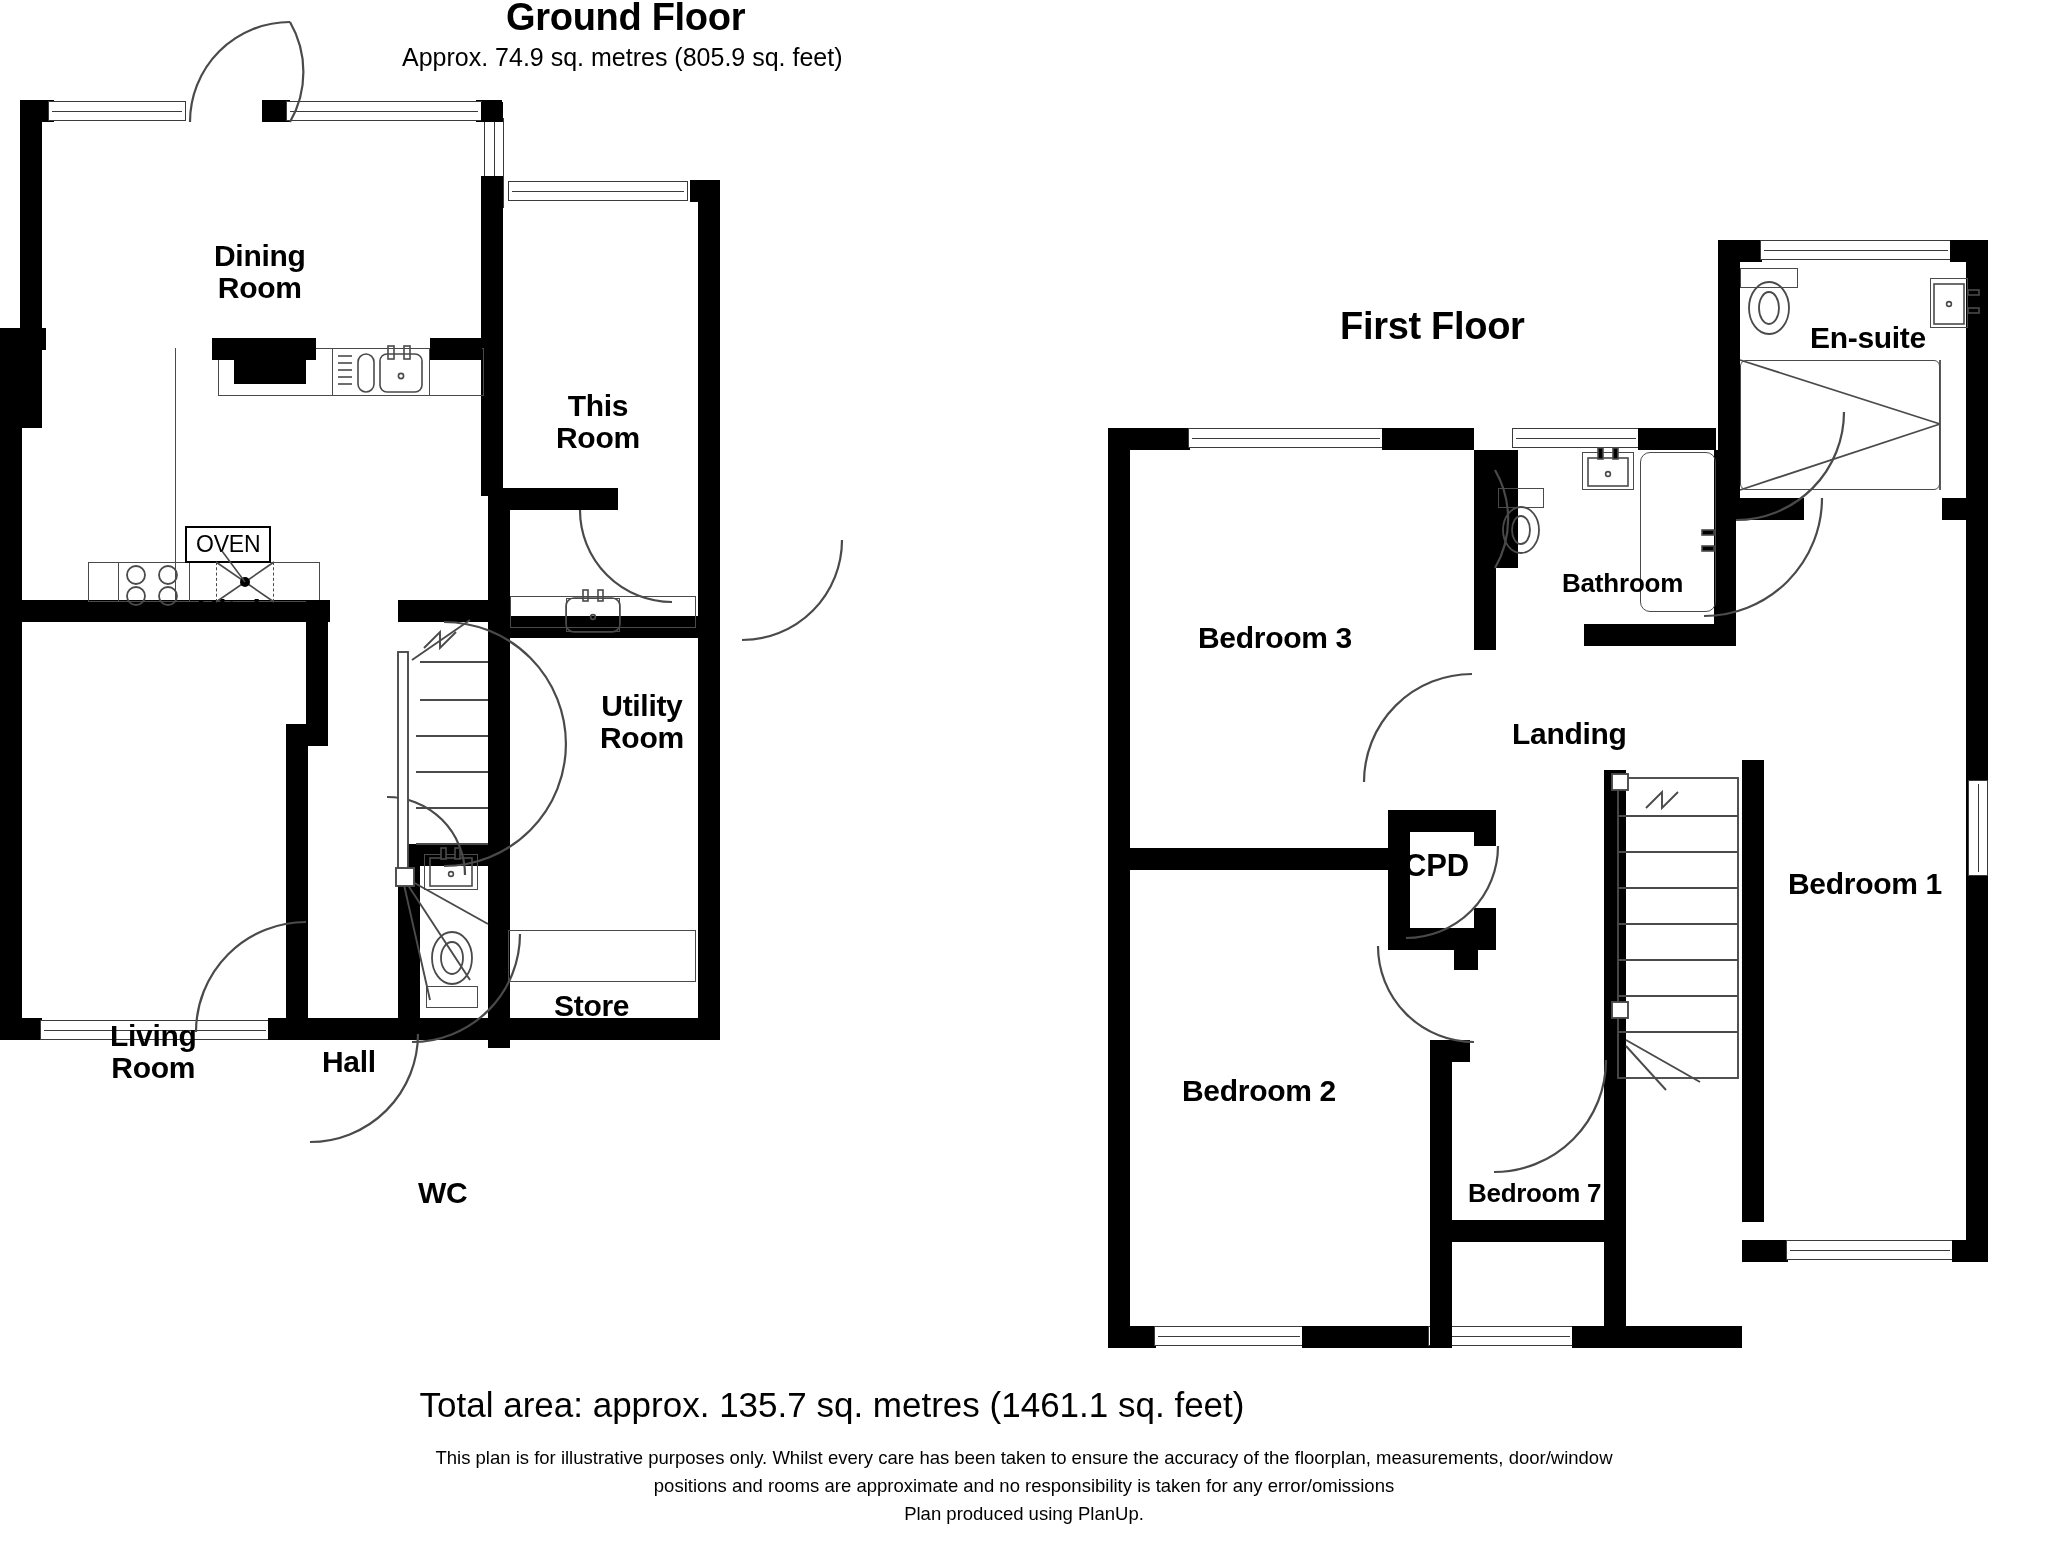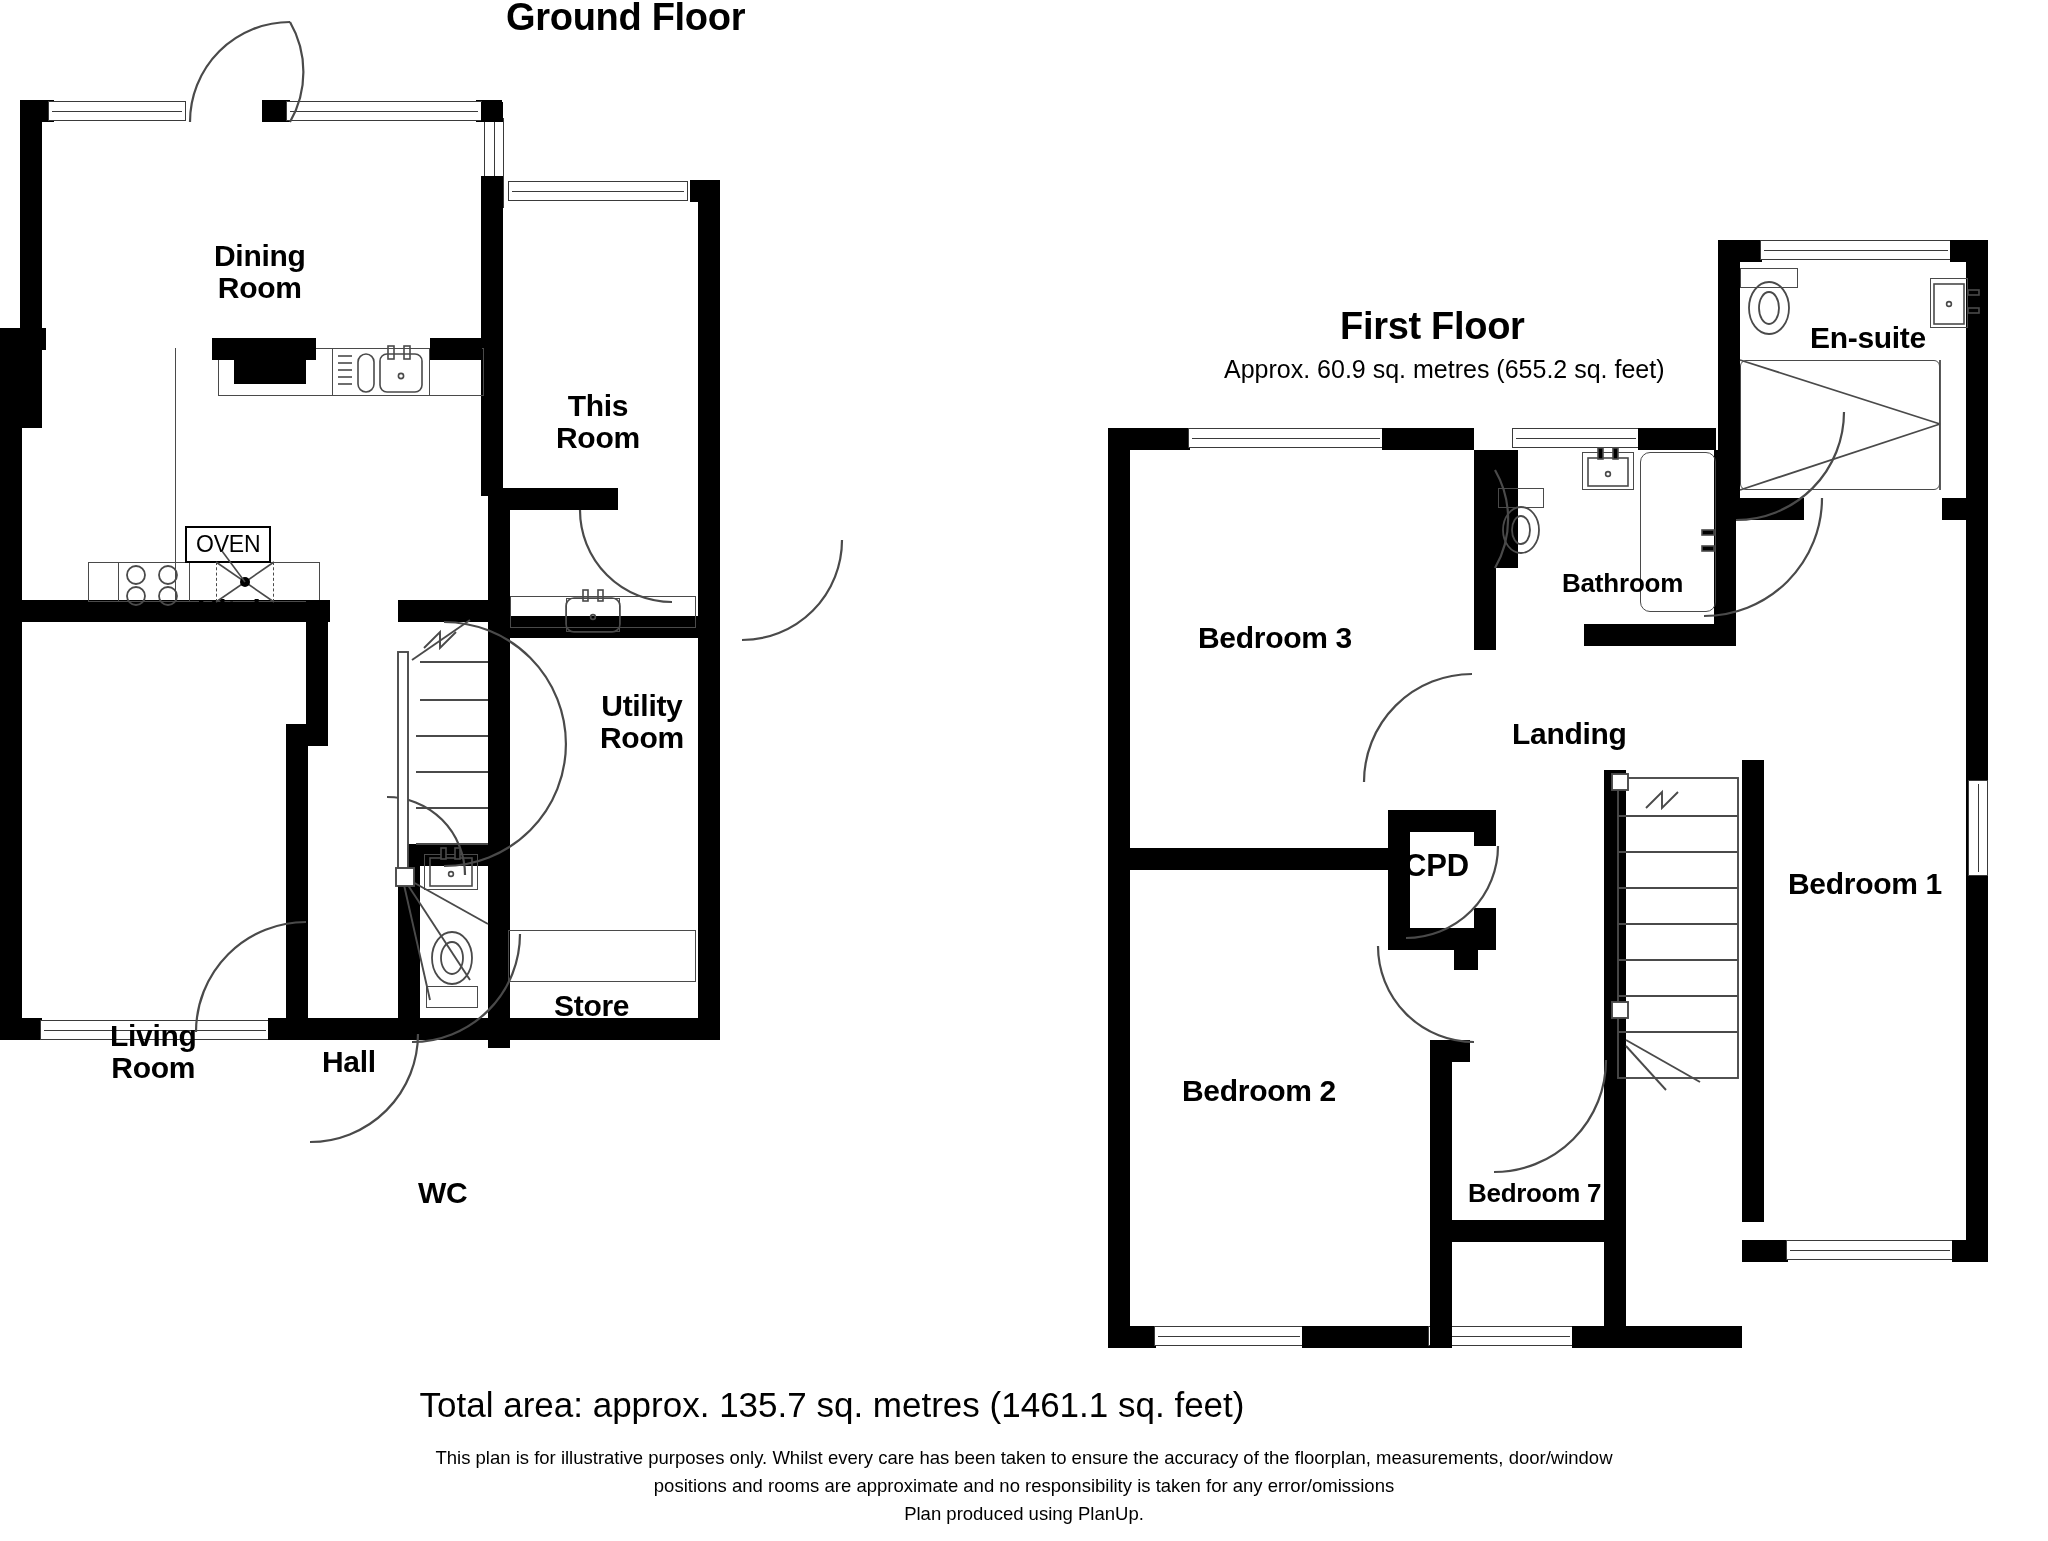--- a/index.html
+++ b/index.html
@@ -25,20 +25,21 @@
   .winv{position:absolute;background:#fff;border:1.8px solid #3a3a3a;box-sizing:border-box;}
   .winv:after{content:"";position:absolute;top:3px;bottom:3px;left:50%;width:0;border-left:1.8px solid #3a3a3a;}
   svg.ov{position:absolute;left:0;top:0;width:2048px;height:1541px;overflow:visible;pointer-events:none;}
 </style>
 </head>
 <body>
 
 <div id="stage">
 
   <div class="ttl floor-title" style="left:506px;top:-4px;">Ground Floor</div>
+  <div class="sub floor-sub" style="left:402px;top:43px;">Approx. 74.9 sq. metres (805.9 sq. feet)</div>
 
   <div class="w" style="left:20px;top:100px;width:22px;height:328px;"></div>
 
   <div class="w" style="left:20px;top:100px;width:34px;height:22px;"></div>
 
   <div class="w" style="left:262px;top:100px;width:28px;height:22px;"></div>
 
   <div class="w" style="left:476px;top:100px;width:26px;height:22px;"></div>
 
   <div class="win" style="left:48px;top:101px;width:138px;height:20px;"></div>
@@ -119,21 +120,20 @@
   </div>
   <div class="rlabel" style="left:110px;top:1020px;text-align:center;">
     <span>Living</span><br>
     <span>Room</span>
   </div>
   <div class="rlabel" style="left:322px;top:1046px;">Hall</div>
   <div class="rlabel" style="left:554px;top:990px;">Store</div>
   <div class="rlabel" style="left:418px;top:1170px;margin-top:7px;">WC</div>
 
   <div class="ttl floor-title" style="left:1340px;top:305px;">First Floor</div>
-  <div class="sub floor-sub" style="left:1224px;top:355px;">Approx. 60.9 sq. metres (655.2 sq. feet)</div>
 
   <div class="w" style="left:1718px;top:240px;width:44px;height:22px;"></div>
   <div class="win" style="left:1760px;top:240px;width:192px;height:20px;"></div>
   <div class="w" style="left:1950px;top:240px;width:38px;height:22px;"></div>
   <div class="w" style="left:1718px;top:240px;width:22px;height:280px;"></div>
   <div class="w" style="left:1966px;top:240px;width:22px;height:280px;"></div>
   <div class="w" style="left:1718px;top:498px;width:86px;height:22px;"></div>
   <div class="w" style="left:1942px;top:498px;width:46px;height:22px;"></div>
 
   <div class="thin" style="left:1740px;top:268px;width:58px;height:20px;"></div>

